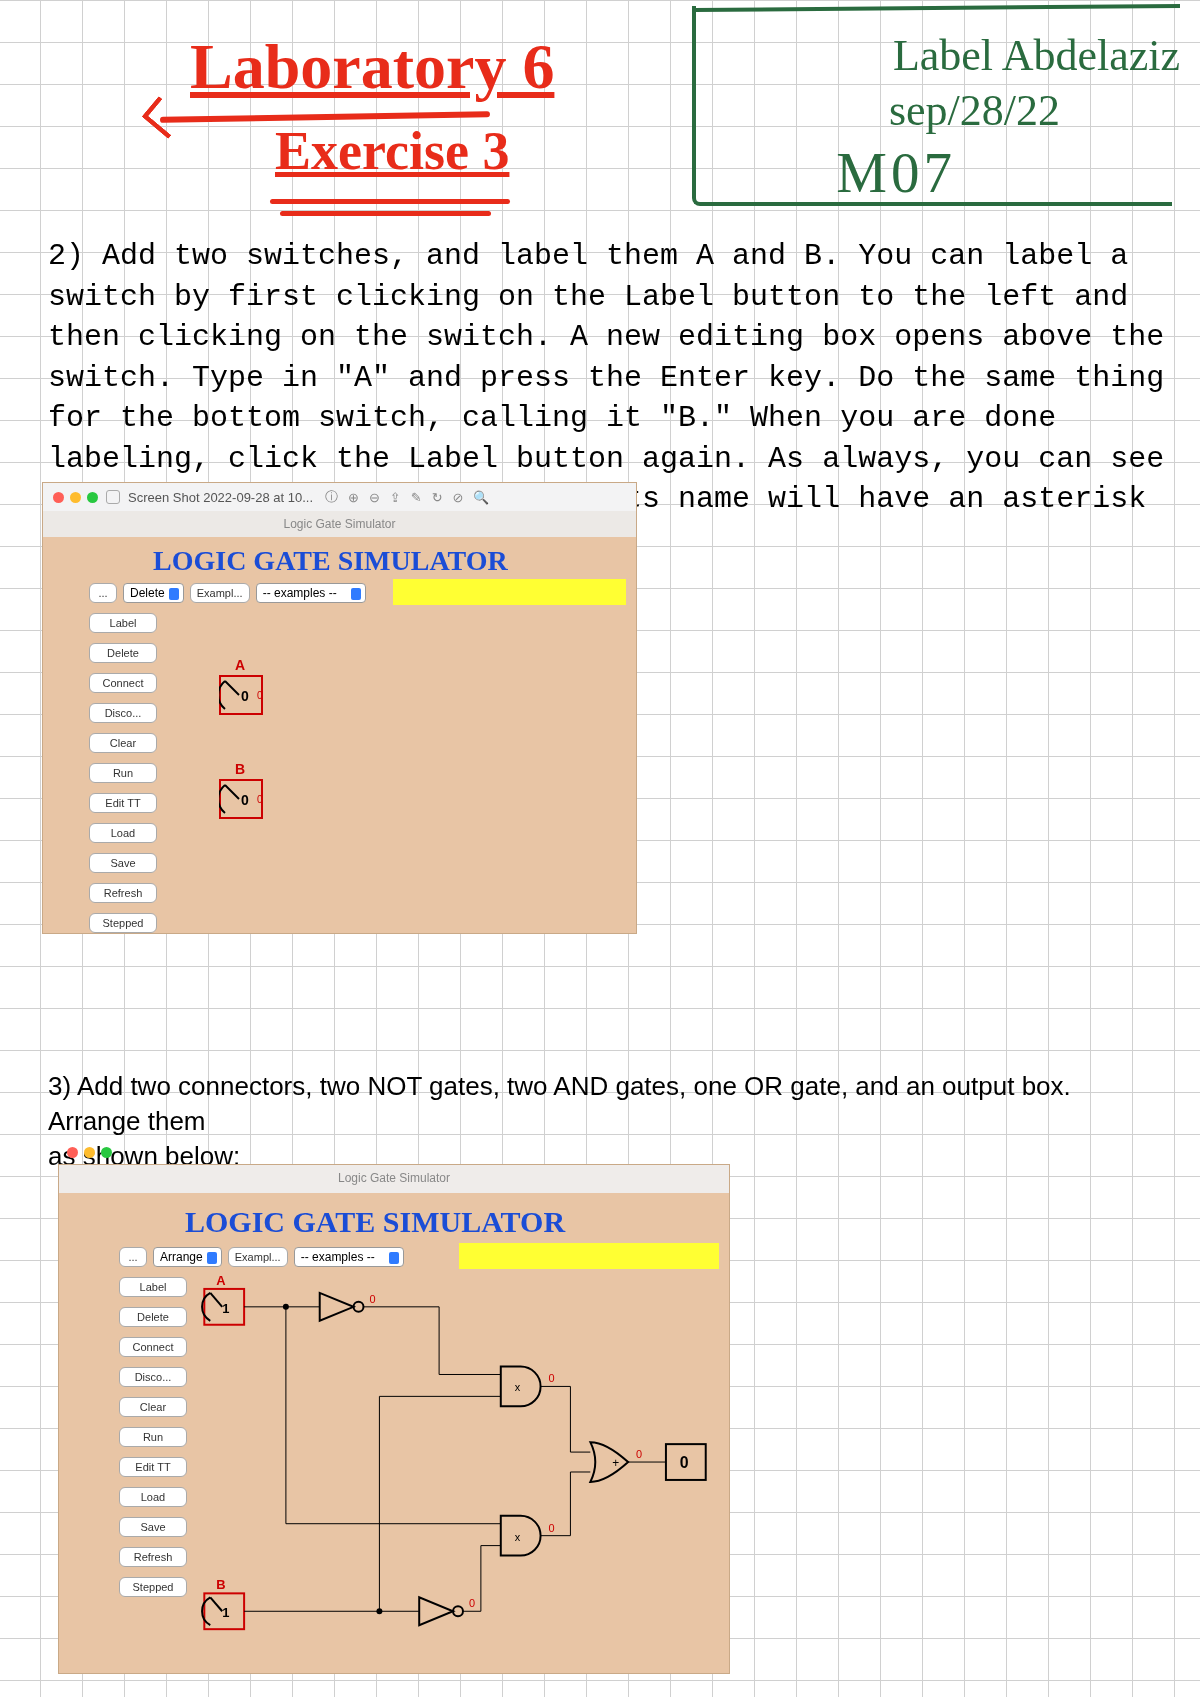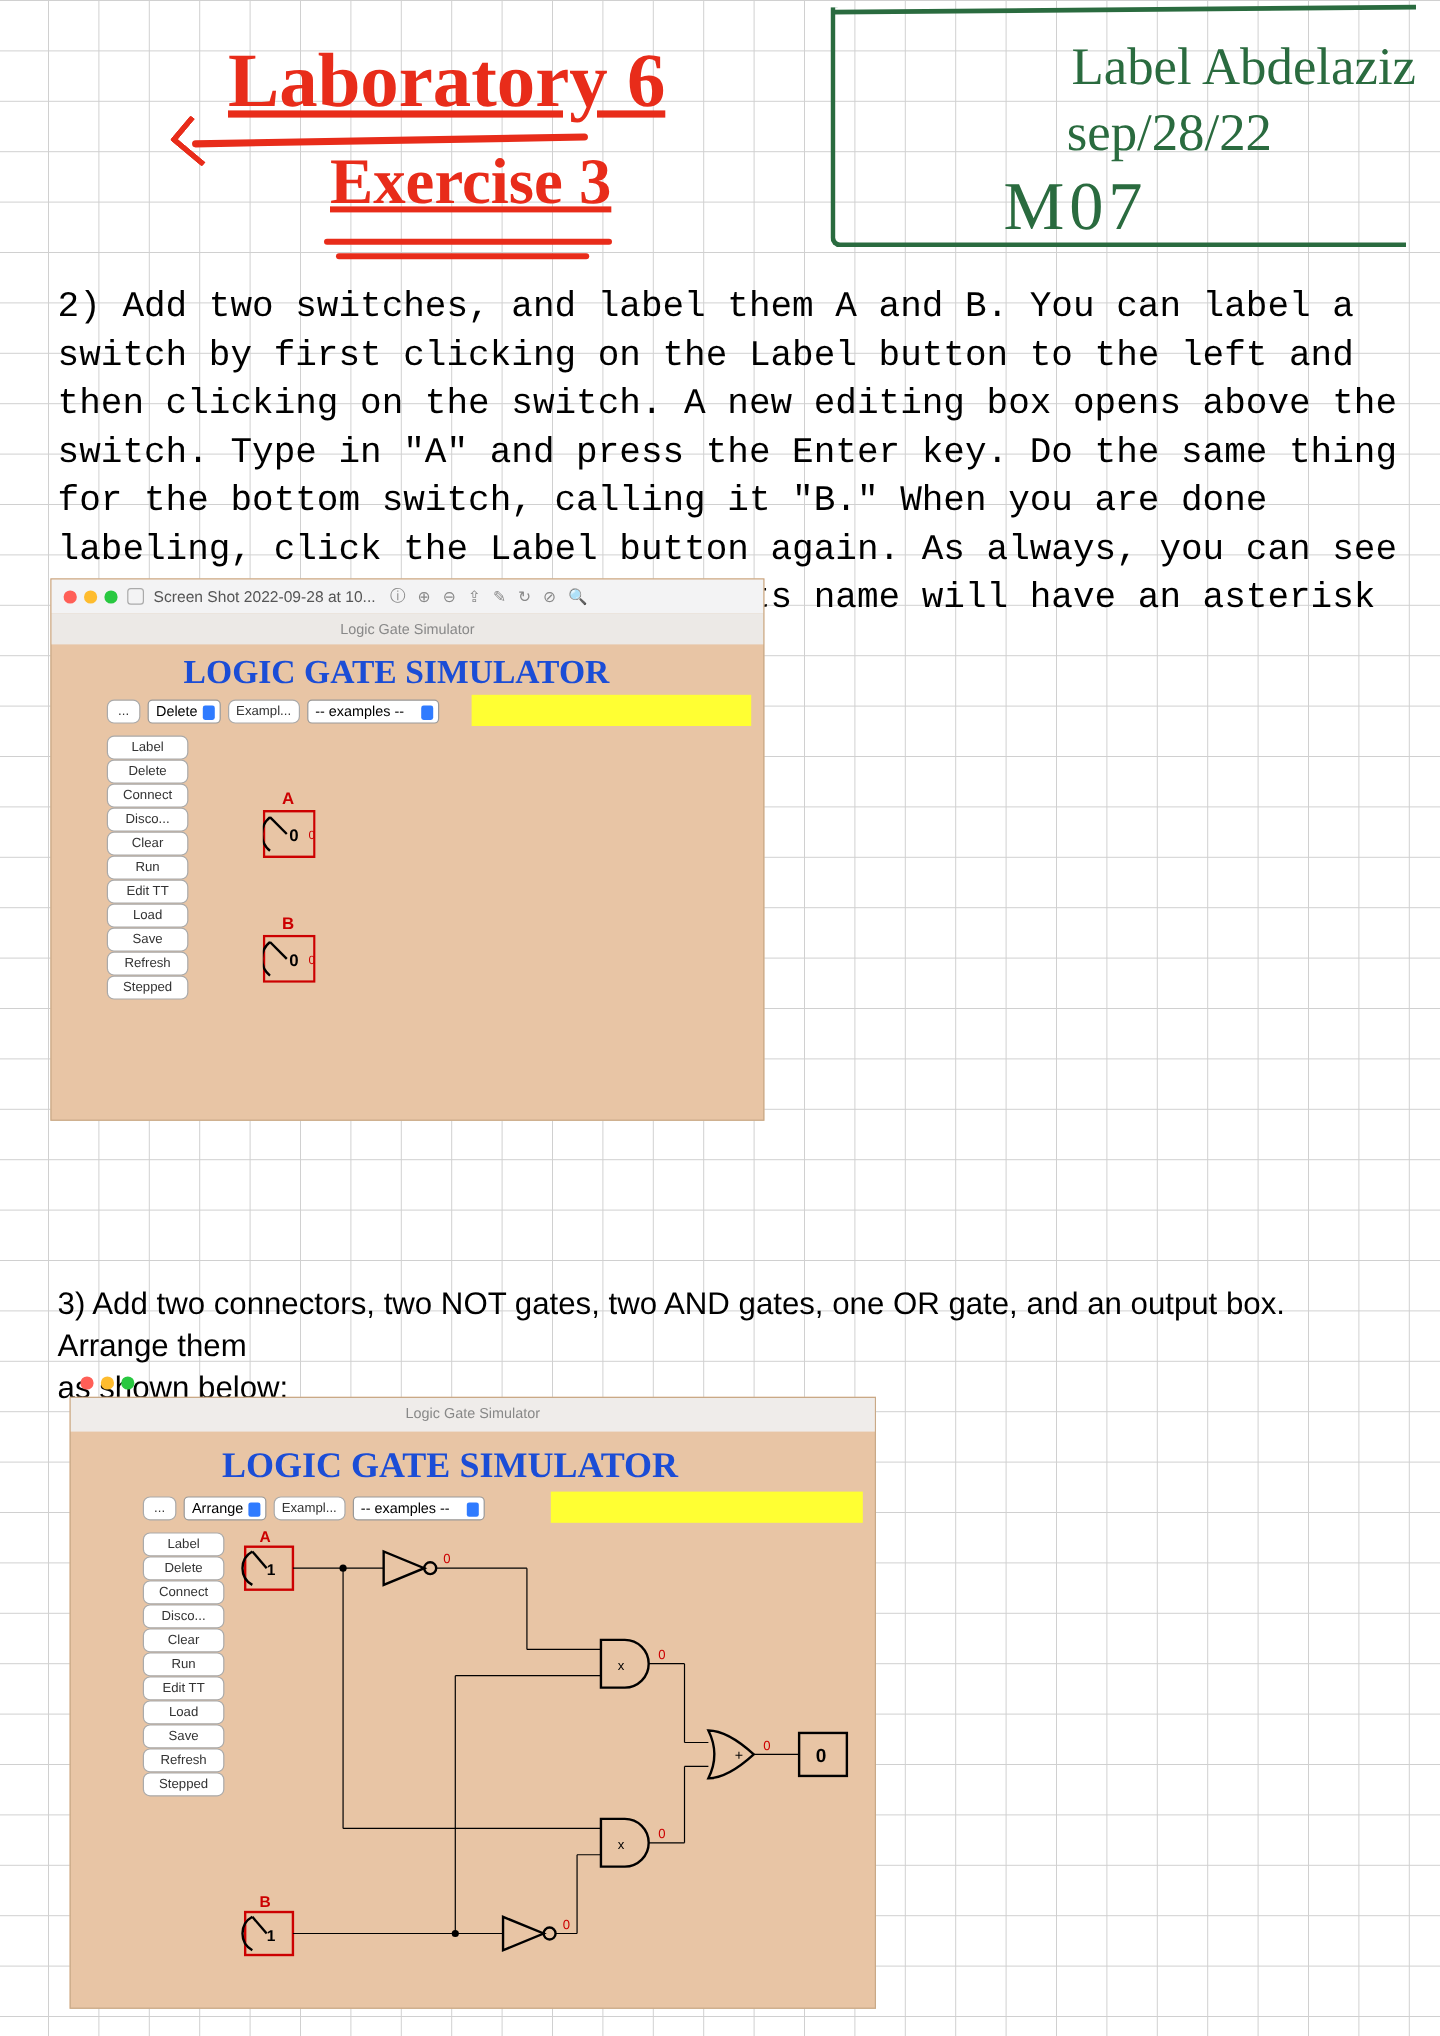--- a/index.html
+++ b/index.html
@@ -120,21 +120,21 @@
     content:""; position:absolute; right:4px; top:4px; width:10px; height:12px;
     background:#2f7bff; border-radius:2px;
   }
   .dropdown.examples::after{ right:4px; }
   .yellow-bar{
     position:absolute; top:96px; left:350px; right:10px; height:26px;
     background:#ffff33;
   }
   .sidebar{
     position:absolute; top:98px; left:46px; width:68px;
-    display:flex; flex-direction:column; gap:0;
+    display:flex; flex-direction:column; gap:10px;
   }
   .sbtn{
     background:#fff; border:1px solid #aaa; border-radius:6px;
     font-size:11px; text-align:center; padding:3px 2px; color:#333;
   }
   .sbtn.first{ width:28px; }
   .sidebar2{ top:130px; }
   .switch-shape{
     position:absolute; width:44px; height:40px;
   }

